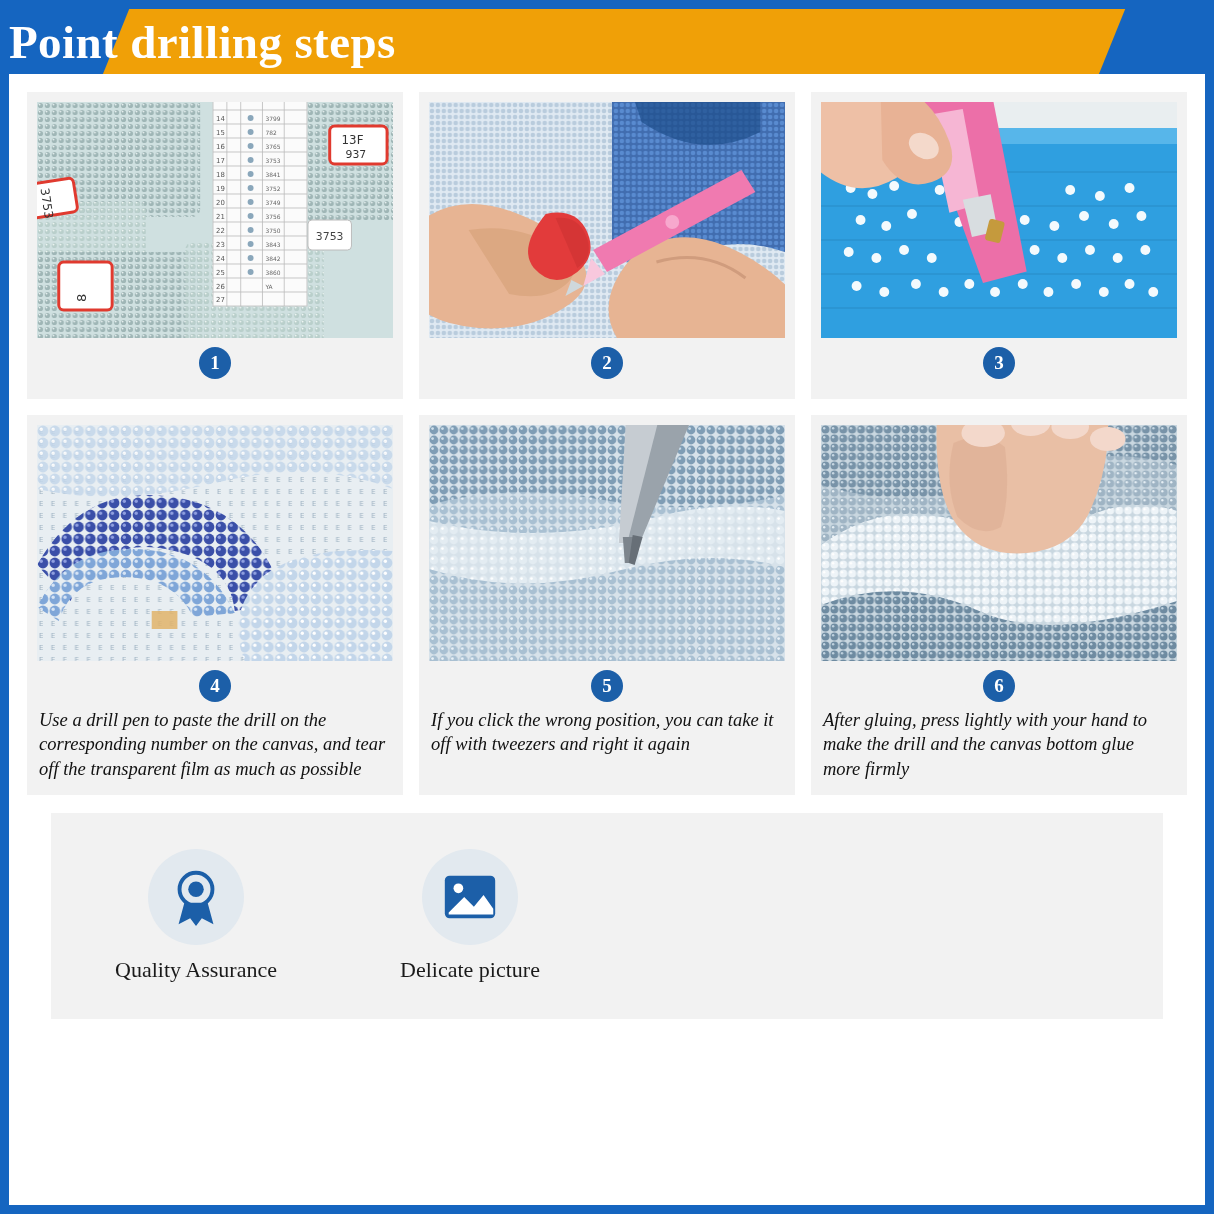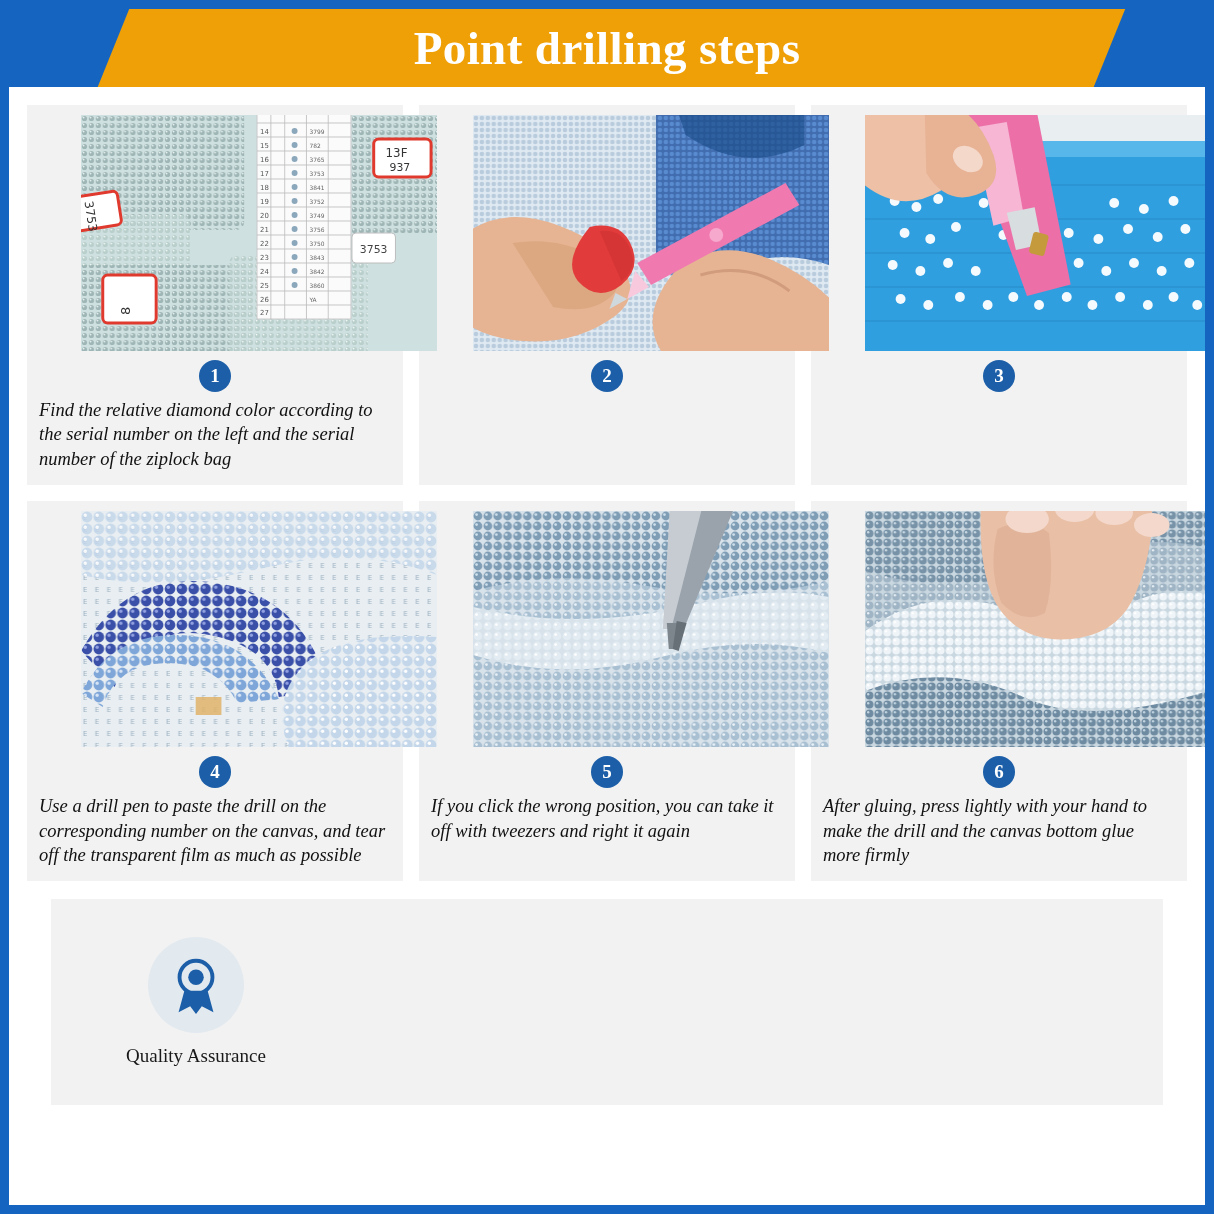--- a/index.html
+++ b/index.html
@@ -12,25 +12,25 @@
   #page {
     position: relative;
     width: 1214px; height: 1214px;
     background: #ffffff;
     border: 9px solid #1565c0;
     overflow: hidden;
   }
   
   .header {
     position: relative;
-    height: 78px;
+    height: 65px;
     background: #f0a007;
     display: flex;
     align-items: center;
-    justify-content: center;
+    justify-content: flex-start;
     overflow: hidden;
   }
   .header::before {
     content: "";
     position: absolute;
     left: -90px; top: -10px;
     width: 190px; height: 120px;
     background: #1565c0;
     transform: skewX(-22deg);
   }
@@ -63,21 +63,20 @@
     padding: 10px 10px 14px 10px;
     display: flex;
     flex-direction: column;
   }
   .photo {
     width: 100%;
     height: 236px;
     position: relative;
     overflow: hidden;
     background: #15803d;
-    margin-left: 44px;
   }
   .badge {
     width: 32px; height: 32px;
     border-radius: 50%;
     background: #1c5fa8;
     color: #fff;
     font-size: 19px;
     font-weight: bold;
     display: flex; align-items: center; justify-content: center;
     margin: 9px auto 6px auto;
@@ -107,21 +106,21 @@
     align-items: center;
     gap: 12px;
   }
   .feature-circle {
     width: 96px; height: 96px;
     border-radius: 50%;
     background: #e2e9ef;
     display: flex; align-items: center; justify-content: center;
   }
   .feature-label {
-    font-size: 19px;
+    font-size: 22px;
     color: #1a1a1a;
     font-family: "Liberation Serif", serif;
     white-space: nowrap;
   }
 </style>
 </head>
 <body>
 
 <div id="page">
 
@@ -233,21 +232,20 @@
             <rect x="22" y="160" width="54" height="48" rx="5" fill="#fff" stroke="#e03a2f" stroke-width="3"></rect>
             <text x="34" y="192" font-family="DejaVu Sans, sans-serif" font-size="13" fill="#333" transform="rotate(-90 46 188)">8</text>
           </g>
           <g>
             <rect x="274" y="118" width="44" height="30" rx="4" fill="#fff" stroke="#bbb"></rect>
             <text x="282" y="138" font-family="DejaVu Sans, sans-serif" font-size="11" fill="#444">3753</text>
           </g>
         </svg>
       </div>
       <div class="badge">1</div>
-      <div class="caption">Find the relative diamond color according to the serial number on the left and the serial number of the ziplock bag</div>
     </div>
 
     <div class="card">
       <div class="photo">
         <svg width="100%" height="100%" viewBox="0 0 360 236" preserveAspectRatio="none">
           <defs>
             <pattern id="cv2" width="6" height="6" patternUnits="userSpaceOnUse">
               <rect width="6" height="6" fill="#dfe9f2"></rect>
               <circle cx="3" cy="3" r="2.3" fill="#b9ccdd"></circle>
             </pattern>
@@ -466,16 +464,26 @@
           <circle cx="32" cy="24" r="17" fill="none" stroke="#1c5fa8" stroke-width="4"></circle>
           <circle cx="32" cy="24" r="8" fill="#1c5fa8"></circle>
           <path d="M20 38 L14 60 L26 54 L32 62 L38 54 L50 60 L44 38 Z" fill="#1c5fa8"></path>
         </svg>
       </div>
       <div class="feature-label">Quality Assurance</div>
     </div>
 
 
 
+    <div class="feature">
+      <div class="feature-circle">
+        <svg width="62" height="62" viewBox="0 0 64 64">
+          <rect x="6" y="10" width="52" height="44" rx="5" fill="#1c5fa8"></rect>
+          <circle cx="20" cy="23" r="5" fill="#ffffff"></circle>
+          <path d="M10 48 L26 32 L36 42 L46 30 L56 44 L56 50 L10 50 Z" fill="#ffffff"></path>
+        </svg>
+      </div>
+      <div class="feature-label">Delicate picture</div>
+    </div>
 
   </div>
 
 </div>
 
 </body></html>

